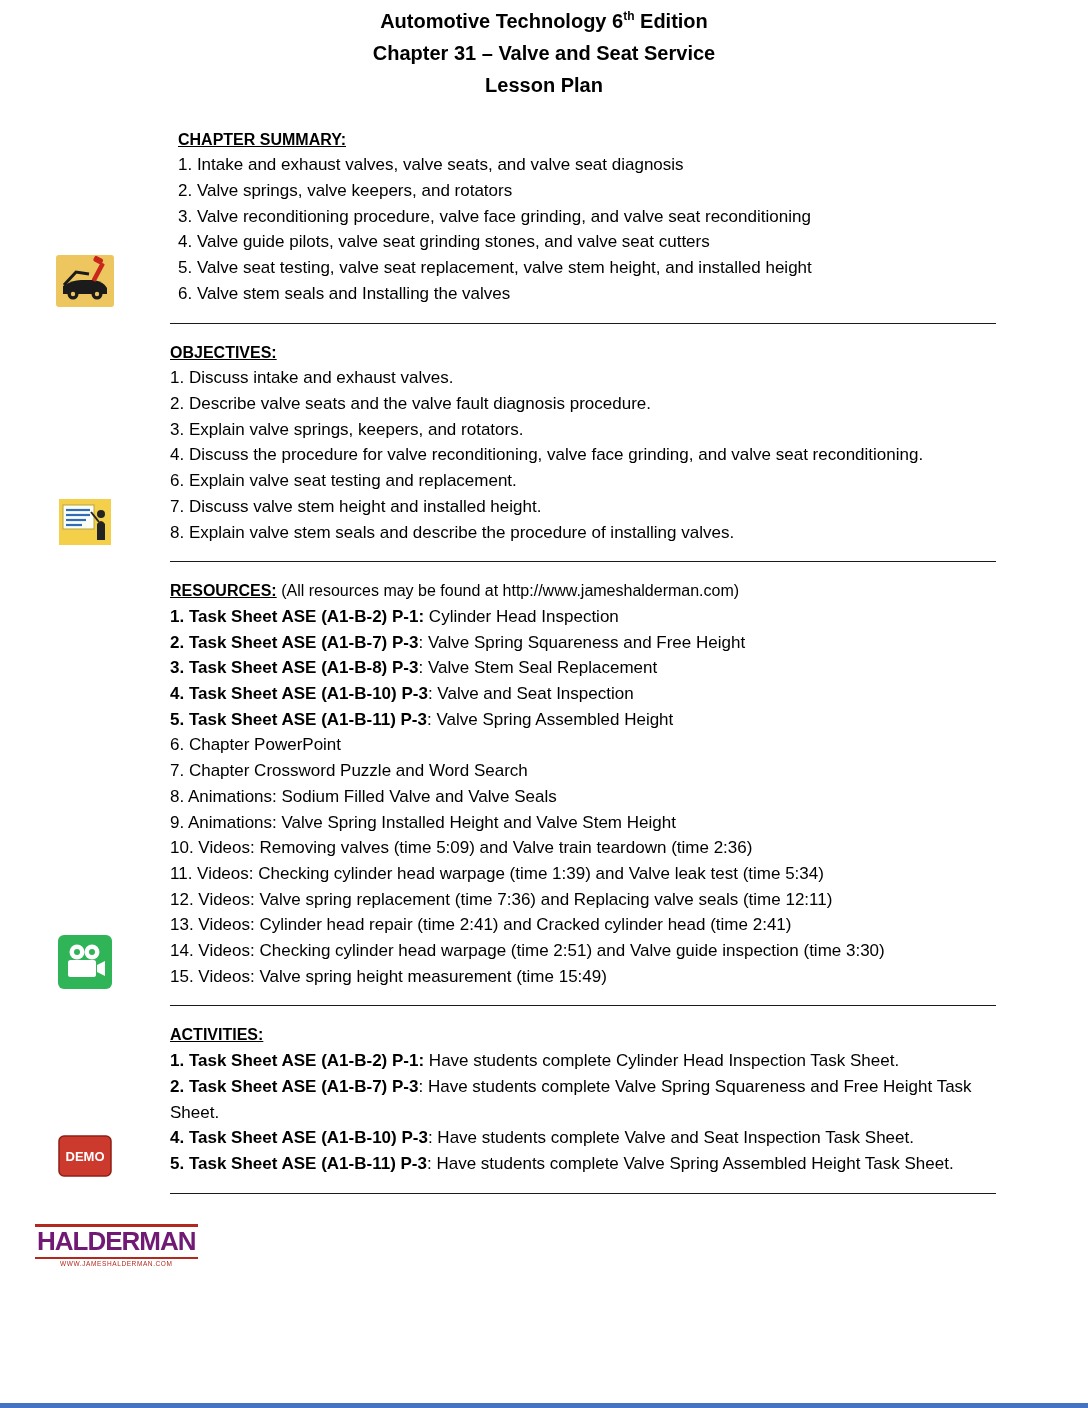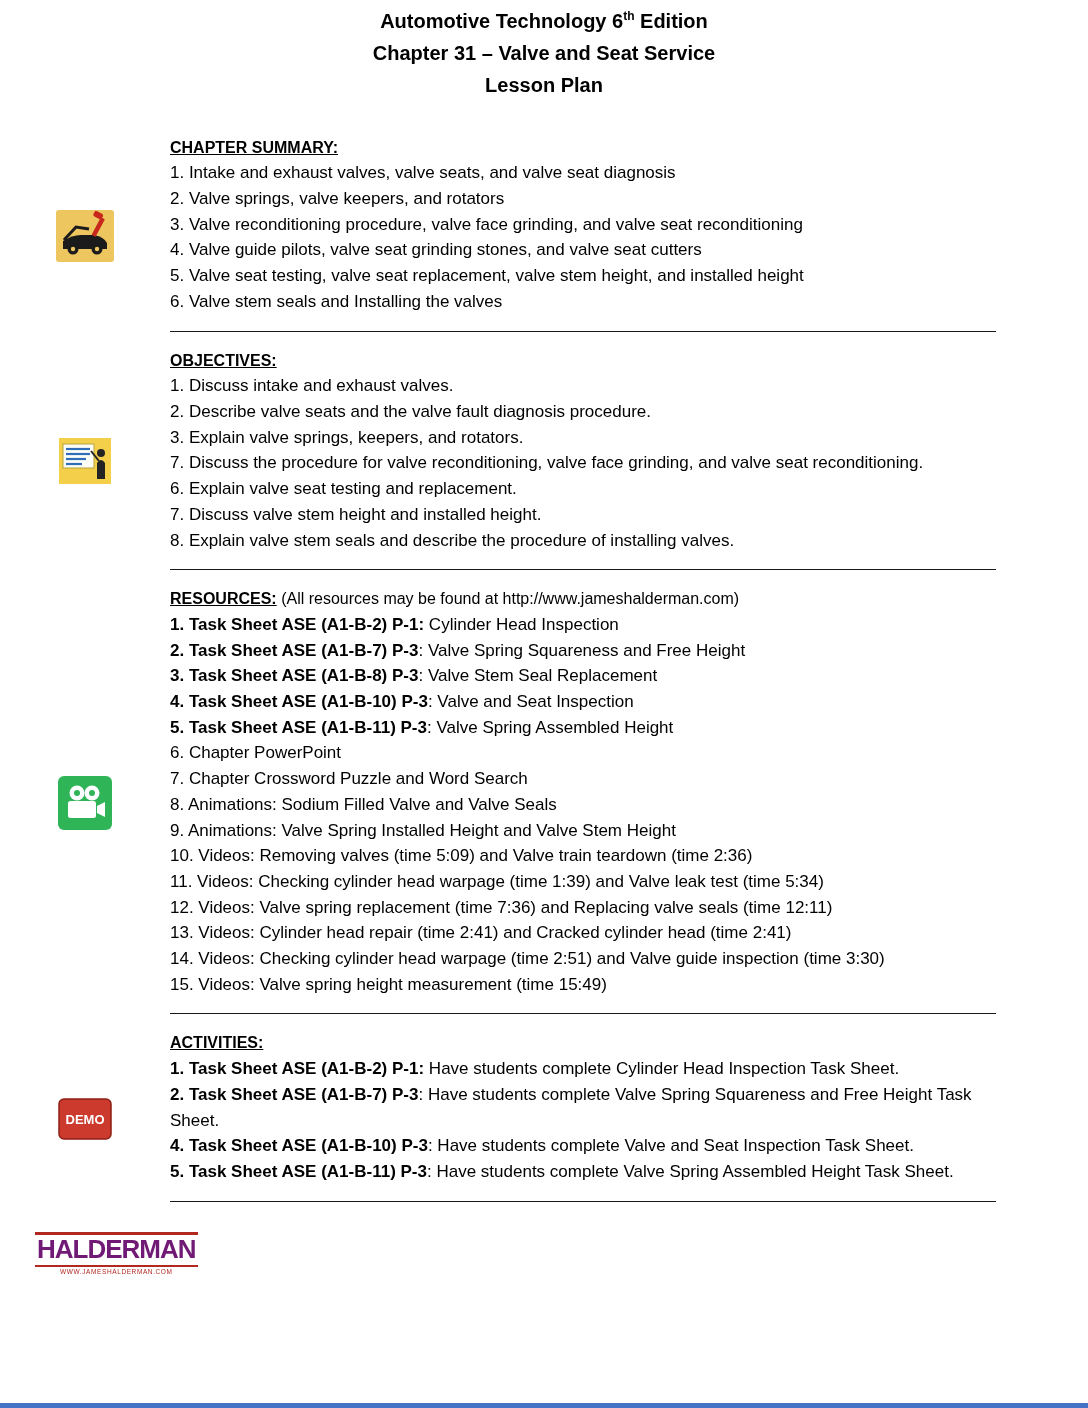--- a/index.html
+++ b/index.html
@@ -12,24 +12,24 @@
   }
   .title-block {
     text-align:center;
     font-weight:bold;
     font-size:20px;
     line-height:32px;
   }
   .title-block sup { font-size:12px; }
 
   .section { display:flex; }
-  .section.first { margin-top:34px; }
+  .section.first { margin-top:26px;gap:8px; }
   .gutter {
     flex:0 0 170px;
-    display:flex; justify-content:center; align-items:center;
+    display:flex; justify-content:center; align-items:flex-end;
   }
   .gutter svg { margin-top:22px; }
   .content { flex:1; padding-right:92px; }
 
   .sec-heading {
     font-size:16px; font-weight:bold; line-height:25.7px;
   }
   .hl { text-decoration:underline; }
   .note { font-weight:normal; text-decoration:none; }
 
@@ -111,21 +111,21 @@
         <circle cx="42" cy="15" r="4" fill="#232323"></circle>
         <path d="M38 41 L38 25 Q42 19 46 25 L46 41 Z" fill="#232323"></path>
         <line x1="40" y1="23" x2="32" y2="13" stroke="#232323" stroke-width="2"></line>
       </svg>
     </div>
     <div class="content">
       <h2 class="sec-heading"><span class="hl">OBJECTIVES:</span></h2>
       <div class="item">1. Discuss intake and exhaust valves.</div>
       <div class="item">2. Describe valve seats and the valve fault diagnosis procedure.</div>
       <div class="item">3. Explain valve springs, keepers, and rotators.</div>
-      <div class="item">7. Discuss the procedure for valve reconditioning, valve face grinding, and valve seat reconditioning.</div>
+      <div class="item">4. Discuss the procedure for valve reconditioning, valve face grinding, and valve seat reconditioning.</div>
       <div class="item">6. Explain valve seat testing and replacement.</div>
       <div class="item">7. Discuss valve stem height and installed height.</div>
       <div class="item">8. Explain valve stem seals and describe the procedure of installing valves.</div>
     </div>
   </section>
 
   <hr class="rule">
 
   
   <section class="section">

